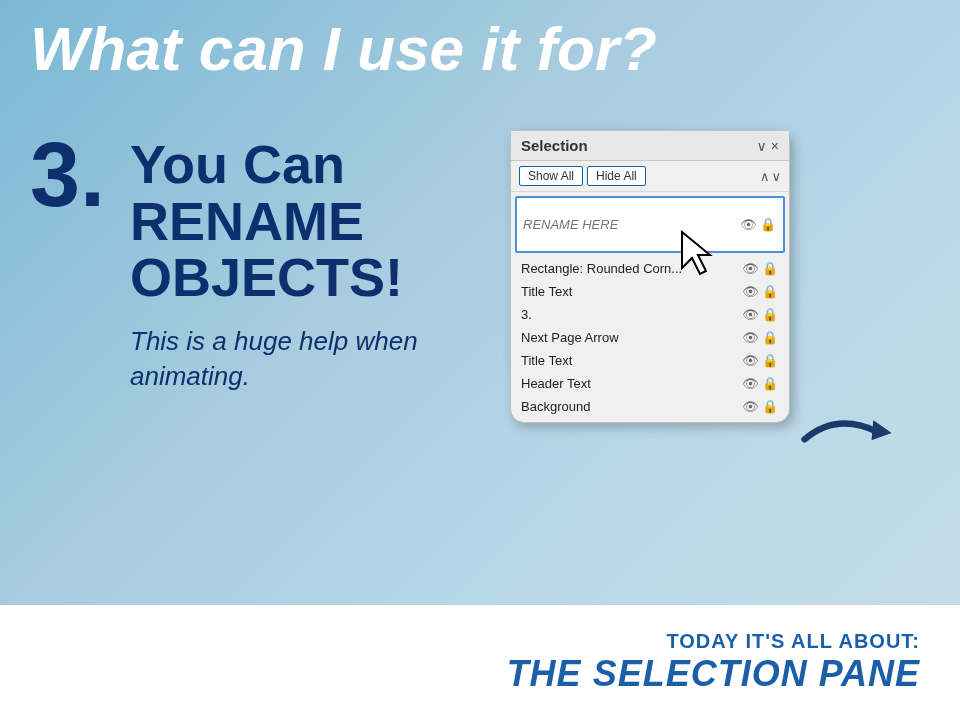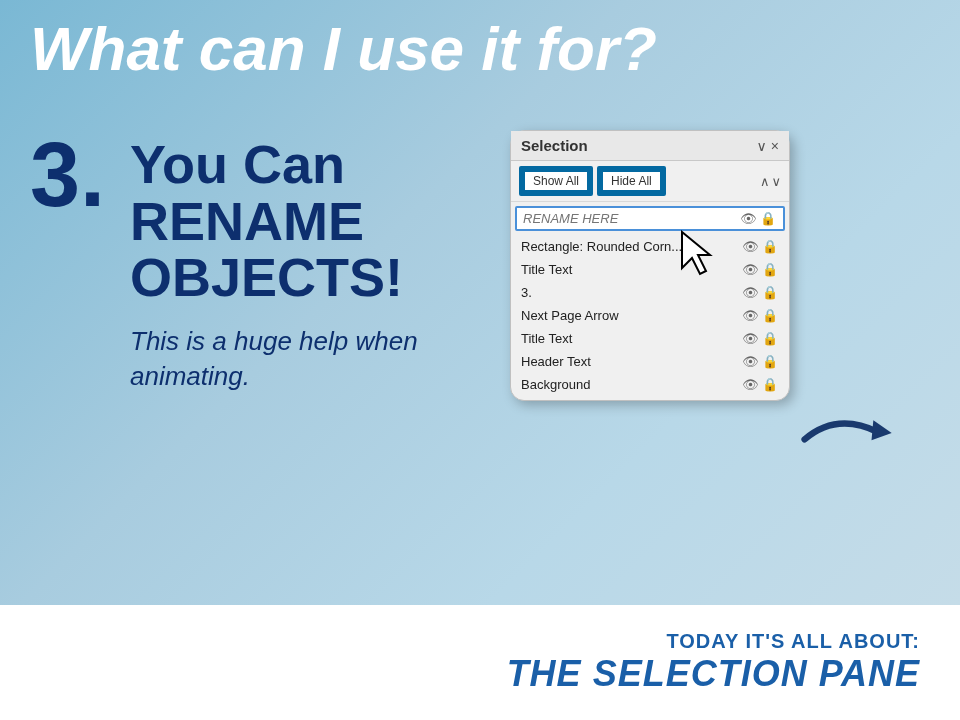--- a/index.html
+++ b/index.html
@@ -141,21 +141,21 @@
     }
 
     #panel-buttons {
       display: flex;
       gap: 4px;
     }
 
     .panel-btn {
       font-size: 12px;
       color: #333;
-      border: 6px solid #0369a1;
+      border: 1px solid #0369a1;
       background: #fff;
       padding: 2px 8px;
       cursor: pointer;
       border-radius: 2px;
     }
 
     #panel-arrows {
       display: flex;
       gap: 2px;
     }
@@ -198,21 +198,21 @@
       font-size: 13px;
       color: #666;
     }
 
     
     #rename-row {
       background: #fff;
       border: 2px solid #4a90d9;
       margin: 0 4px;
       border-radius: 2px;
-      padding: 3px 6px;
+      padding: 19px 6px;
       display: flex;
       align-items: center;
       justify-content: space-between;
     }
 
     #rename-input {
       font-size: 13px;
       color: #555;
       flex: 1;
       border: none;

